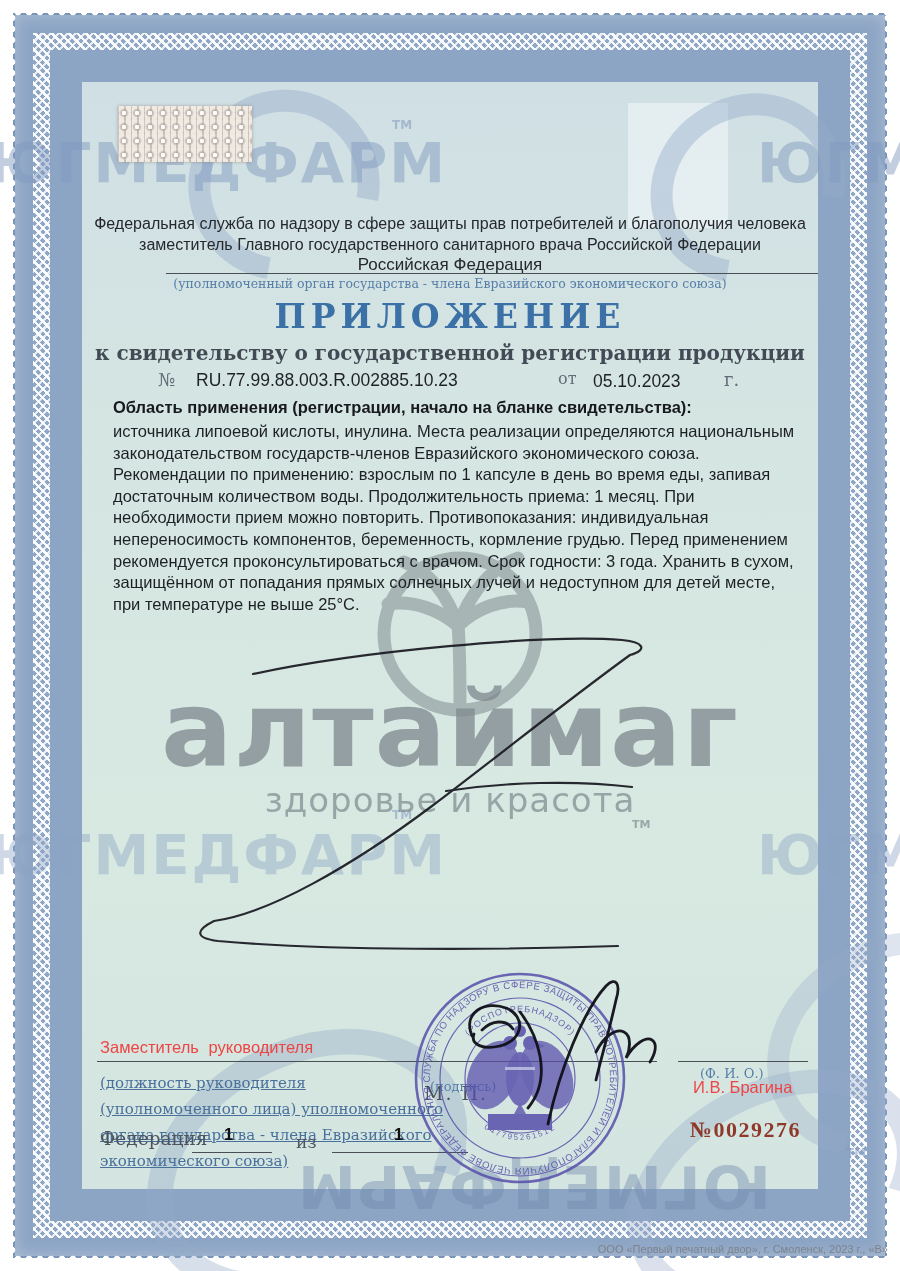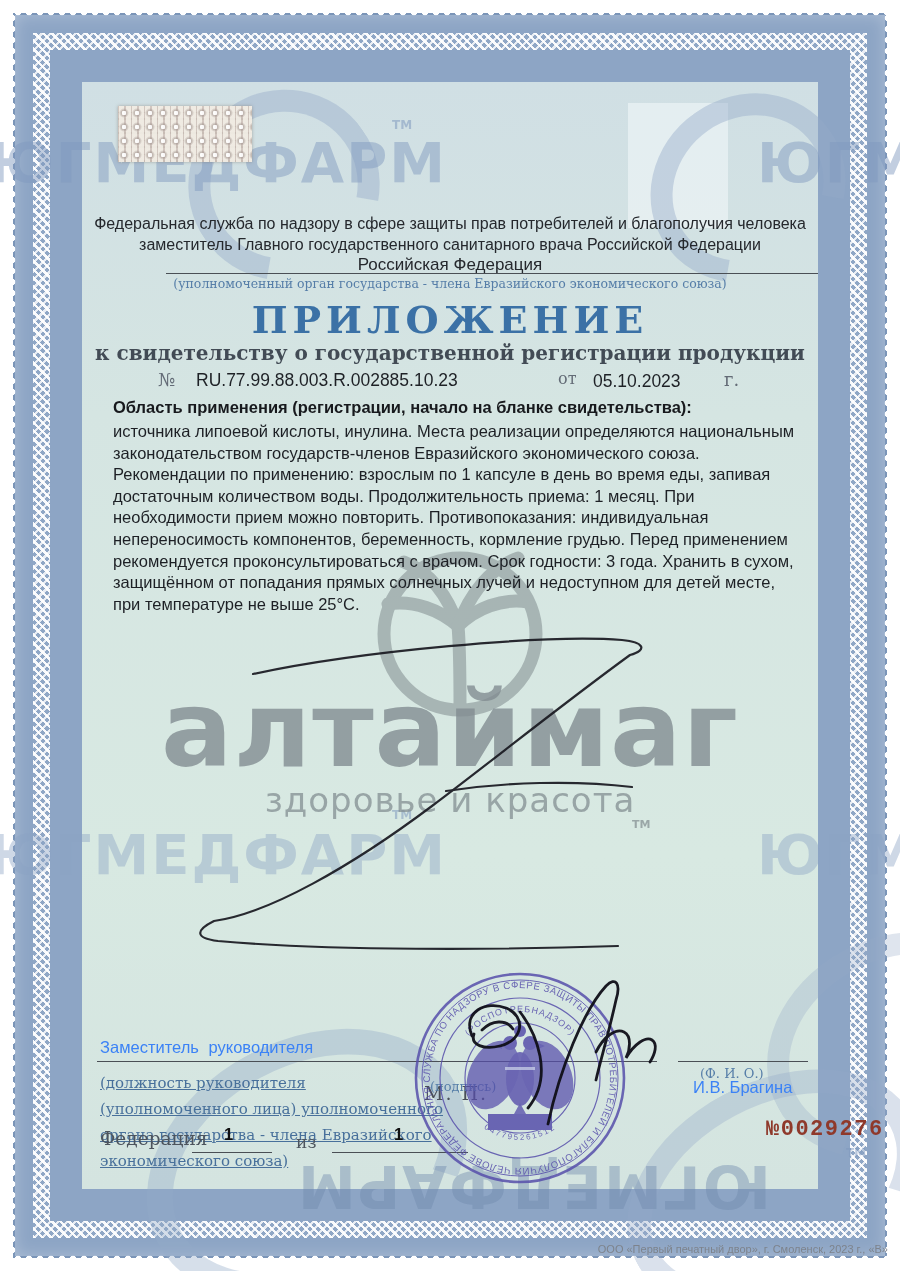--- a/index.html
+++ b/index.html
@@ -55,54 +55,54 @@
   
   .ctr{left:82px;width:736px;text-align:center;}
   #eaeu{top:174px;font-family:"DejaVu Serif",serif;font-weight:bold;font-size:26px;
         letter-spacing:2px;color:#3f76a9;}
   .auth{font-size:16px;color:#25282d;}
   #auth1{top:215px;}
   #auth2{top:236px;}
   #auth3{top:255px;font-size:17px;}
   #auth-rule{left:166px;width:652px;top:273px;border-top:1.5px solid #4a4f55;}
   #auth-note{top:276px;font-family:"DejaVu Serif",serif;font-size:12.5px;color:#567ea8;}
-  #doc-title{top:297px;font-family:"DejaVu Serif",serif;font-weight:bold;font-size:38px;
+  #doc-title{top:297px;font-family:"DejaVu Serif",serif;font-weight:bold;font-size:33px;
         letter-spacing:5px;color:#3b71a6;}
   #doc-subtitle{top:341px;font-family:"DejaVu Serif",serif;font-weight:bold;font-size:20px;
         color:#424b55;}
   .reg-lab{font-family:"DejaVu Serif",serif;font-size:18px;color:#636b76;}
   .reg-val{font-size:17.5px;color:#1e2126;}
   #reg-no-label{left:158px;top:369px;}
   #reg-no{left:196px;top:370px;}
   #reg-from{left:558px;top:369px;font-size:16px;}
   #reg-date{left:593px;top:371px;}
   #reg-year{left:724px;top:369px;}
 
   
   #body-head{left:113px;top:398px;width:690px;font-size:16.5px;font-weight:bold;color:#17191d;}
   #body-text{left:113px;top:421px;width:686px;font-size:16.5px;line-height:21.6px;color:#1d2025;}
 
   
-  .lab{font-size:16.5px;color:#3b82f6;}
+  .lab{font-size:16.5px;color:#ef4444;}
   #pos-label{left:100px;top:1038px;word-spacing:5px;}
   #sig-line{left:97px;width:560px;top:1061px;border-top:1.5px solid #4a4f55;}
   #mp{left:424px;top:1038px;font-family:"DejaVu Serif",serif;font-size:19px;color:#4a4f58;letter-spacing:2px;margin-top:44px;}
   #sig-cap{left:430px;top:1067px;font-family:"DejaVu Serif",serif;font-size:13px;color:#567ea8;margin-top:12px;}
   #fio-line{left:678px;width:130px;top:1061px;border-top:1.5px solid #4a4f55;}
   #name{left:693px;top:1038px;margin-top:40px;}
   #fio-cap{left:700px;top:1066px;font-family:"DejaVu Serif",serif;font-size:13px;color:#567ea8;}
   #pos-note{left:100px;top:1070px;width:348px;font-family:"DejaVu Serif",serif;
             font-size:15px;line-height:26px;color:#48709b;text-decoration:underline;}
   #pg-label{left:100px;top:1128px;font-family:"DejaVu Serif",serif;font-size:18.5px;color:#4d545d;}
   #pg-line1{left:192px;width:80px;top:1152px;border-top:1.3px solid #4a4f55;}
   #pg-cur{left:224px;top:1125px;font-weight:bold;font-size:16.5px;color:#111;}
   #pg-of{left:296px;top:1132px;font-family:"DejaVu Serif",serif;font-size:17px;color:#4d545d;}
   #pg-line2{left:332px;width:136px;top:1152px;border-top:1.3px solid #4a4f55;}
   #pg-tot{left:394px;top:1125px;font-weight:bold;font-size:16.5px;color:#111;}
-  #form-no{left:766px;top:1117px;font-family:Liberation Mono, monospace;font-weight:bold;
+  #form-no{left:690px;top:1117px;font-family:Liberation Serif, serif;font-weight:bold;
            font-size:22px;letter-spacing:1.5px;color:#8f392b;}
   #footer{left:440px;top:1243px;width:448px;text-align:right;font-size:11px;color:#7d838c;}
 
   svg{position:absolute;pointer-events:none;}
 </style>
 </head>
 <body>
 
 <div id="page">
 

